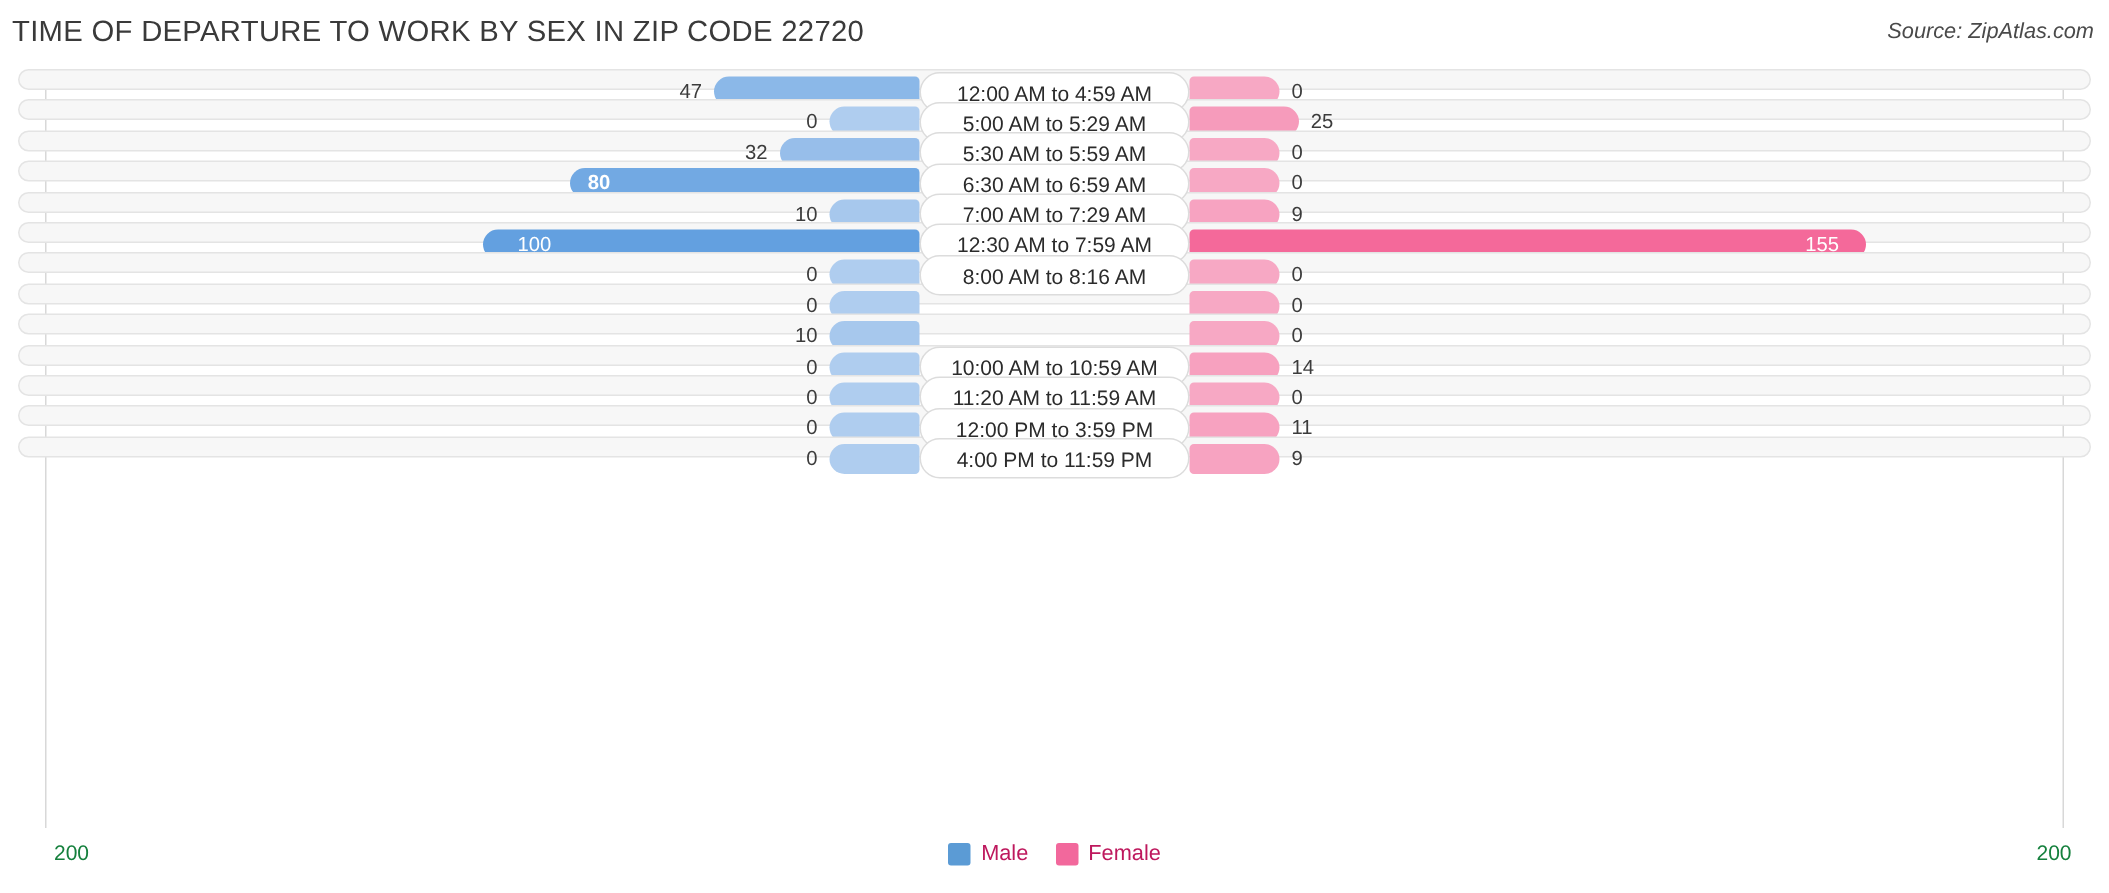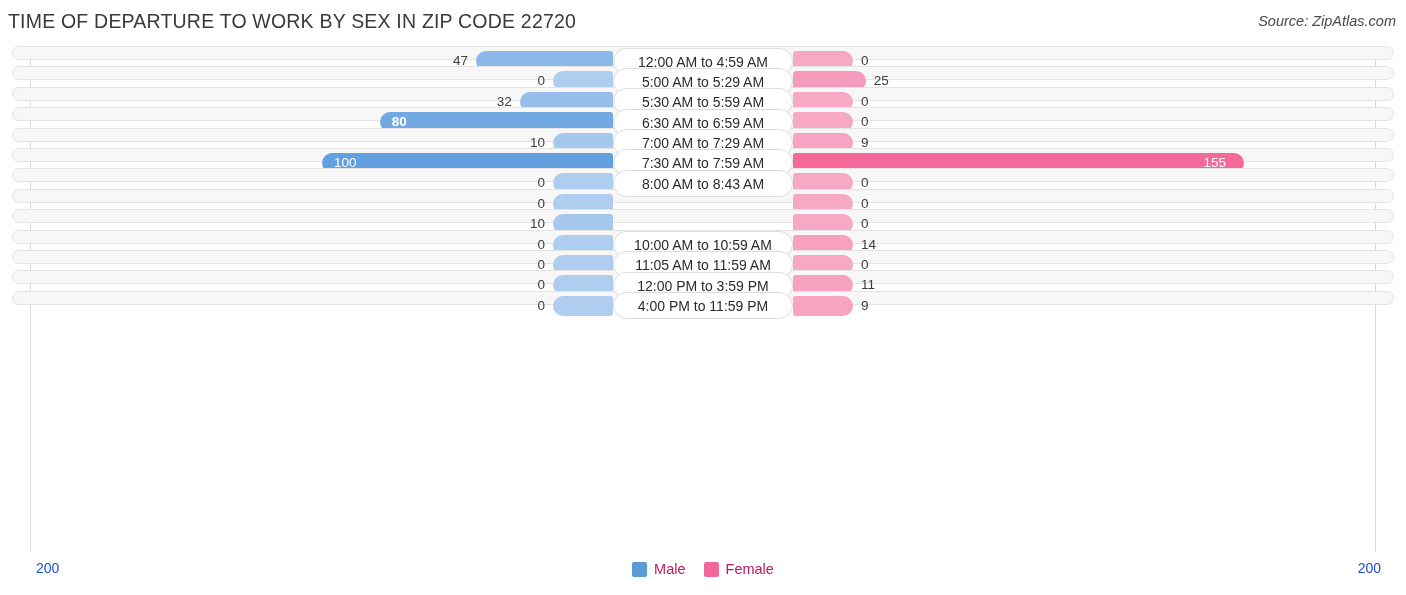--- a/index.html
+++ b/index.html
@@ -144,21 +144,21 @@
     position: absolute;
     left: 0;
     top: 552px;
     width: 1406px;
     height: 43px;
   }
   .axis-max {
     position: absolute;
     top: 8px;
     font-size: 14px;
-    color: #1d4ed8;
+    color: #15803d;
     white-space: nowrap;
   }
   .axis-max.left  { left: 36px; }
   .axis-max.right { right: 25px; }
 
   .legend {
     position: absolute;
     left: 0;
     right: 0;
     top: 9px;
@@ -234,32 +234,32 @@
           <div class="track"></div>
           <div class="bar male" style="left: 553px; width: 60px; background: rgb(167, 200, 237);"></div>
           <div class="val outside-left" style="left: 483px; width: 62px;">10</div>
           <div class="bar female" style="left: 793px; width: 60px; background: rgb(247, 163, 193);"></div>
           <div class="val outside-right" style="left: 861px; width: 62px;">9</div>
           <div class="cat-pill" style="left: 613px; width: 180px;">7:00 AM to 7:29 AM</div>
         </div>
         <div class="row">
           <div class="track"></div>
           <div class="bar male" style="left: 321.5px; width: 291.5px; background: rgb(99, 160, 224);"></div>
-          <div class="val inside" style="left: 334px;">100</div>
+          <div class="val inside" style="left: 345px;">100</div>
           <div class="bar female" style="left: 793px; width: 451.05px; background: rgb(244, 105, 154);"></div>
           <div class="val inside" style="left: 1184.05px; width: 42px; text-align: right;">155</div>
-          <div class="cat-pill" style="left: 613px; width: 180px;">7:30 AM to 7:59 AM</div>
-        </div>
-        <div class="row">
-          <div class="track"></div>
-          <div class="bar male" style="left: 553px; width: 60px; background: rgb(175, 205, 239);"></div>
-          <div class="val outside-left" style="left: 483px; width: 62px;">0</div>
-          <div class="bar female" style="left: 793px; width: 60px; background: rgb(247, 168, 196);"></div>
-          <div class="val outside-right" style="left: 861px; width: 62px;">0</div>
-          <div class="cat-pill" style="left: 613px; width: 180px;">8:00 AM to 8:43 AM</div>
+          <div class="cat-pill" style="left: 613px; width: 180px;">12:30 AM to 7:59 AM</div>
+        </div>
+        <div class="row">
+          <div class="track"></div>
+          <div class="bar male" style="left: 553px; width: 60px; background: rgb(175, 205, 239);"></div>
+          <div class="val outside-left" style="left: 483px; width: 62px;">0</div>
+          <div class="bar female" style="left: 793px; width: 60px; background: rgb(247, 168, 196);"></div>
+          <div class="val outside-right" style="left: 861px; width: 62px;">0</div>
+          <div class="cat-pill" style="left: 613px; width: 180px;">8:00 AM to 8:16 AM</div>
         </div>
         <div class="row">
           <div class="track"></div>
           <div class="bar male" style="left: 553px; width: 60px; background: rgb(175, 205, 239);"></div>
           <div class="val outside-left" style="left: 483px; width: 62px;">0</div>
           <div class="bar female" style="left: 793px; width: 60px; background: rgb(247, 168, 196);"></div>
           <div class="val outside-right" style="left: 861px; width: 62px;">0</div>
         </div>
         <div class="row">
           <div class="track"></div>
@@ -275,21 +275,21 @@
           <div class="bar female" style="left: 793px; width: 60px; background: rgb(247, 161, 191);"></div>
           <div class="val outside-right" style="left: 861px; width: 62px;">14</div>
           <div class="cat-pill" style="left: 613px; width: 180px;">10:00 AM to 10:59 AM</div>
         </div>
         <div class="row">
           <div class="track"></div>
           <div class="bar male" style="left: 553px; width: 60px; background: rgb(175, 205, 239);"></div>
           <div class="val outside-left" style="left: 483px; width: 62px;">0</div>
           <div class="bar female" style="left: 793px; width: 60px; background: rgb(247, 168, 196);"></div>
           <div class="val outside-right" style="left: 861px; width: 62px;">0</div>
-          <div class="cat-pill" style="left: 613px; width: 180px;">11:05 AM to 11:59 AM</div>
+          <div class="cat-pill" style="left: 613px; width: 180px;">11:20 AM to 11:59 AM</div>
         </div>
         <div class="row">
           <div class="track"></div>
           <div class="bar male" style="left: 553px; width: 60px; background: rgb(175, 205, 239);"></div>
           <div class="val outside-left" style="left: 483px; width: 62px;">0</div>
           <div class="bar female" style="left: 793px; width: 60px; background: rgb(247, 162, 192);"></div>
           <div class="val outside-right" style="left: 861px; width: 62px;">11</div>
           <div class="cat-pill" style="left: 613px; width: 180px;">12:00 PM to 3:59 PM</div>
         </div>
         <div class="row">

